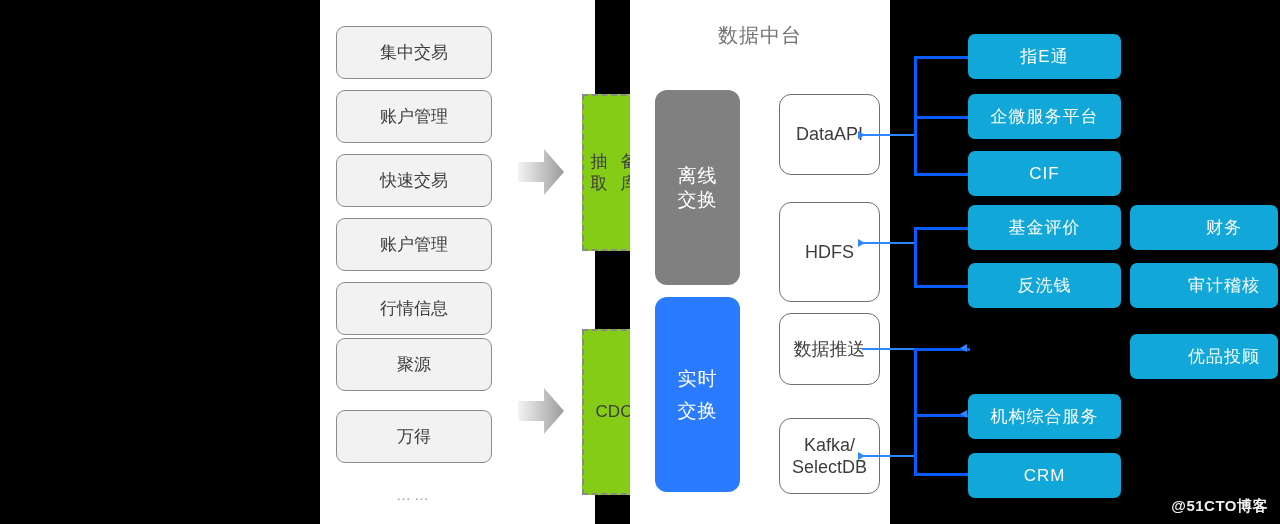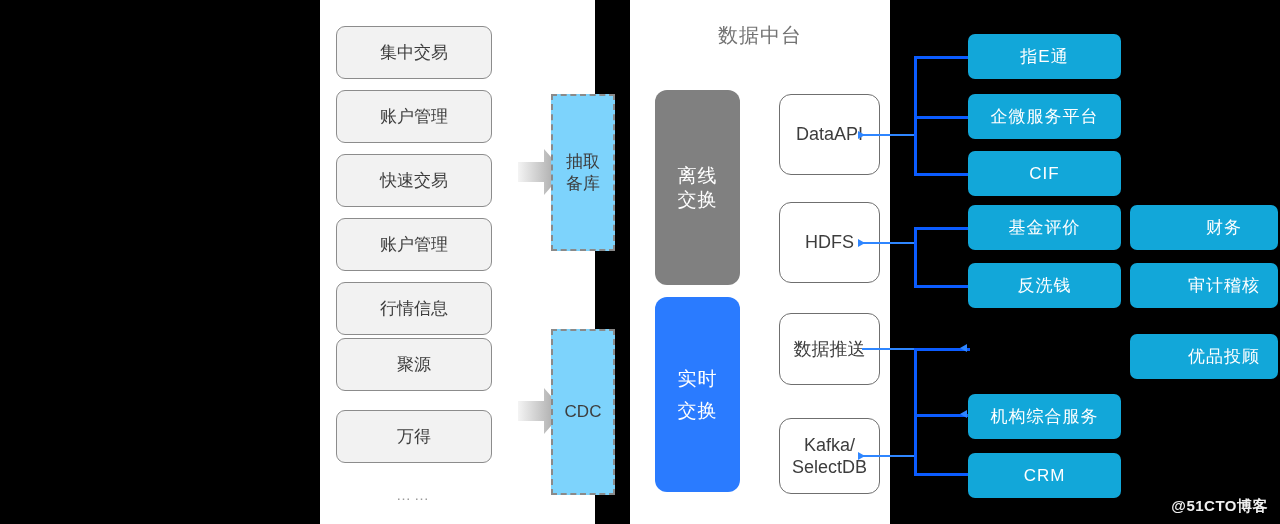--- a/index.html
+++ b/index.html
@@ -19,22 +19,22 @@
 
   
   .src-box{background:#f2f2f2;border:1px solid #8c8c8c;border-radius:9px;
            color:#3d3d3d;font-size:17px;left:336px;width:156px;height:53px;}
 
   .dots{position:absolute;left:336px;width:156px;height:22px;
         color:#9a9a9a;font-size:15px;letter-spacing:3px;
         display:flex;align-items:center;justify-content:center;}
 
   
-  .dash-box{background:#7dd3fc;border:2px dashed #8a8a8a;color:#3d3d3d;
-            font-size:17px;flex-direction:column;left:551px;width:64px;}
+  .dash-box{background:#84cc16;border:2px dashed #8a8a8a;color:#3d3d3d;
+            font-size:17px;flex-direction:row;left:582px;width:64px;}
 
   
   .blk-arrow{position:absolute;}
   .blk-arrow svg{display:block;}
 
   
   #platform-title{position:absolute;left:630px;top:22px;width:260px;
                   text-align:center;color:#737373;font-size:20px;
                   letter-spacing:1px;}
 
@@ -138,21 +138,21 @@
     <span>交换</span>
   </div>
   <div class="box pillar" id="pillar-realtime">
     <span>实时</span>
     <span>交换</span>
   </div>
 
   <div class="box comp-box" style="top:94px;height:81px">
     <span>DataAPI</span>
   </div>
-  <div class="box comp-box" style="top:202px;height:81px">
+  <div class="box comp-box" style="top:202px;height:100px">
     <span>HDFS</span>
   </div>
   <div class="box comp-box" style="top:313px;height:72px">
     <span>数据推送</span>
   </div>
   <div class="box comp-box" style="top:418px;height:76px">
     <span>Kafka/</span>
     <span>SelectDB</span>
   </div>
 

